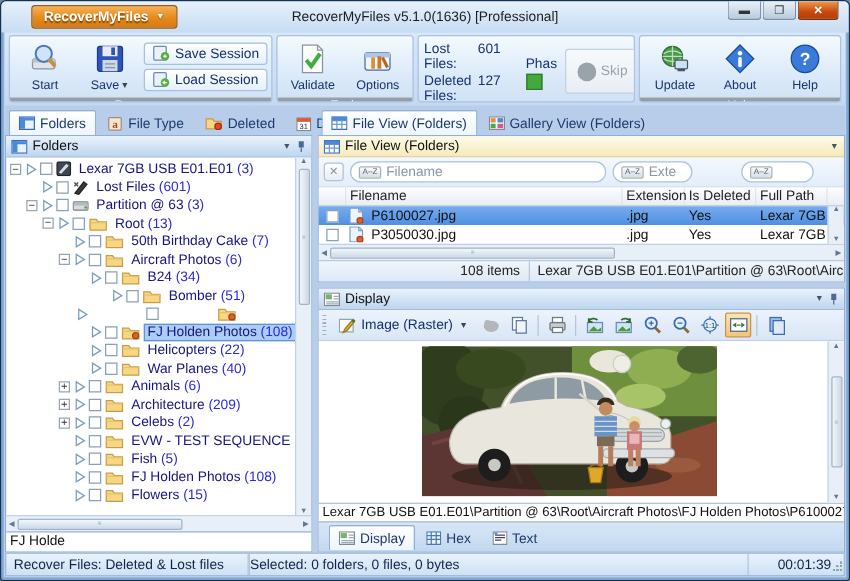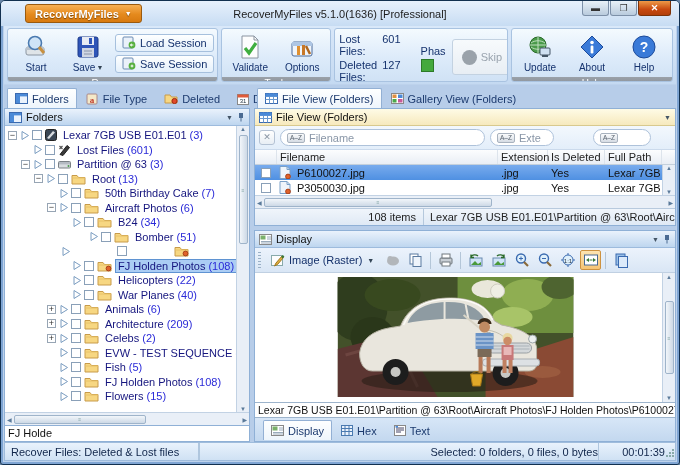--- a/index.html
+++ b/index.html
@@ -139,21 +139,21 @@
            font-size:10.5px;white-space:nowrap;overflow:hidden;}
   .btabs{height:24px;flex:none;display:flex;align-items:flex-start;gap:1px;padding:2px 0 0 8px;
          background:linear-gradient(#d7e6f7,#c3d8ef);border-top:1px solid #9db4cc;}
   .btabs .tab{height:20px;border-radius:2px 2px 0 0;}
   .btabs .tab.active{background:linear-gradient(#feffff,#eef5fc);border-color:#93b0d4;}
   
   .statusbar{position:absolute;left:3px;right:3px;bottom:3px;height:19px;display:flex;align-items:center;
              background:linear-gradient(#e9f2fc,#cfe1f4);border:1px solid #9fbcdc;color:#10254a;}
   .sb1{flex:none;width:193px;padding-left:6px;}
   .sb2{flex:none;width:160px;padding-left:8px;}
-  .sb3{flex:1;text-align:right;}
+  .sb3{flex:1;text-align:left;}
   .sb4{flex:none;width:76px;text-align:right;padding-right:10px;position:relative;}
   .sbdiv{flex:none;width:1px;height:100%;background:#afc6de;}
   .gripdots{position:absolute;right:1px;bottom:1px;width:8px;height:8px;
             background:radial-gradient(circle at 7px 1px,#8aa 0 1px,transparent 1px),
                        radial-gradient(circle at 7px 4px,#8aa 0 1px,transparent 1px),
                        radial-gradient(circle at 4px 4px,#8aa 0 1px,transparent 1px),
                        radial-gradient(circle at 7px 7px,#8aa 0 1px,transparent 1px),
                        radial-gradient(circle at 4px 7px,#8aa 0 1px,transparent 1px),
                        radial-gradient(circle at 1px 7px,#8aa 0 1px,transparent 1px);}
 </style>
@@ -204,34 +204,34 @@
               <span class="lbl">Save</span>
               <span class="ddsm">▼</span>
             </span>
         </div>
         <div class="stack">
           <div class="smallbtn">
             <span>
               <svg width="14" height="14" viewBox="0 0 14 14">
                   <rect x="1" y="2" width="10" height="11" rx="1" fill="#eaf1fa" stroke="#6a8ab0"></rect>
                   <circle cx="10" cy="10" r="3.4" fill="#58b040"></circle>
-                  <path d="M8.4,10 h3 M10,8.8 l-1.6,1.2 1.6,1.2" stroke="#fff" fill="none"></path>
+                  <path d="M8.6,10 h2.8 M10,8.6 v2.8" stroke="#fff"></path>
                 </svg>
             </span>
-            <span>Load Session</span>
+            <span>Save Session</span>
           </div>
           <div class="smallbtn">
             <span>
               <svg width="14" height="14" viewBox="0 0 14 14">
                   <rect x="1" y="2" width="10" height="11" rx="1" fill="#eaf1fa" stroke="#6a8ab0"></rect>
                   <circle cx="10" cy="10" r="3.4" fill="#58b040"></circle>
-                  <path d="M8.6,10 h2.8 M10,8.6 v2.8" stroke="#fff"></path>
+                  <path d="M8.4,10 h3 M10,8.8 l-1.6,1.2 1.6,1.2" stroke="#fff" fill="none"></path>
                 </svg>
             </span>
-            <span>Save Session</span>
+            <span>Load Session</span>
           </div>
         </div>
       </div>
       <div class="gcap">Recovery</div>
     </div>
 
     <div class="group">
       <div class="gbody">
         <div class="bigbtn">
           <span>

